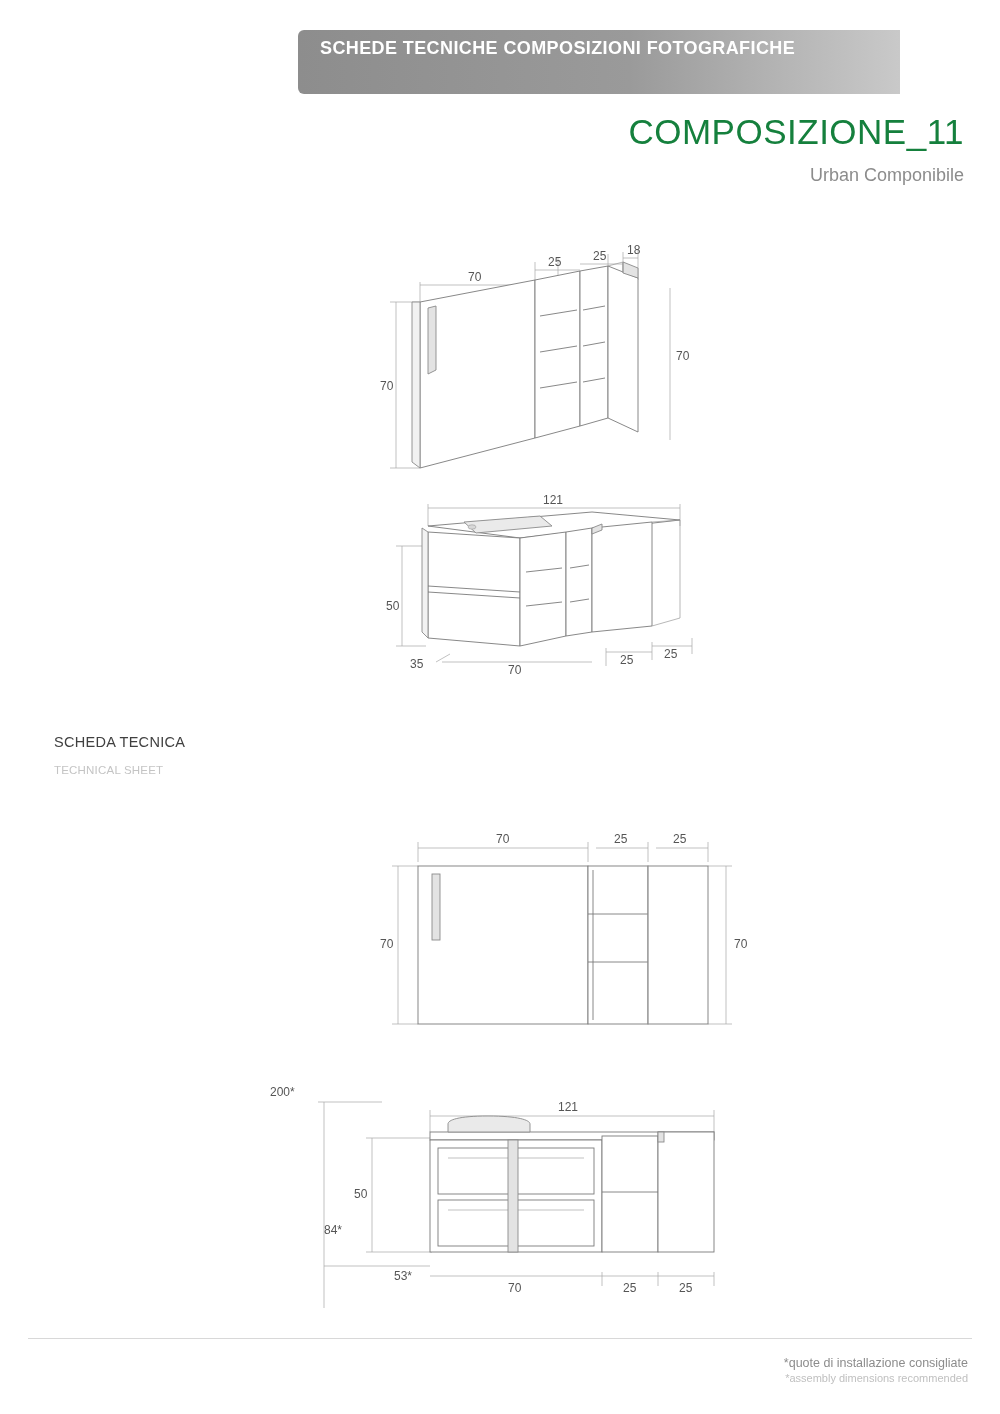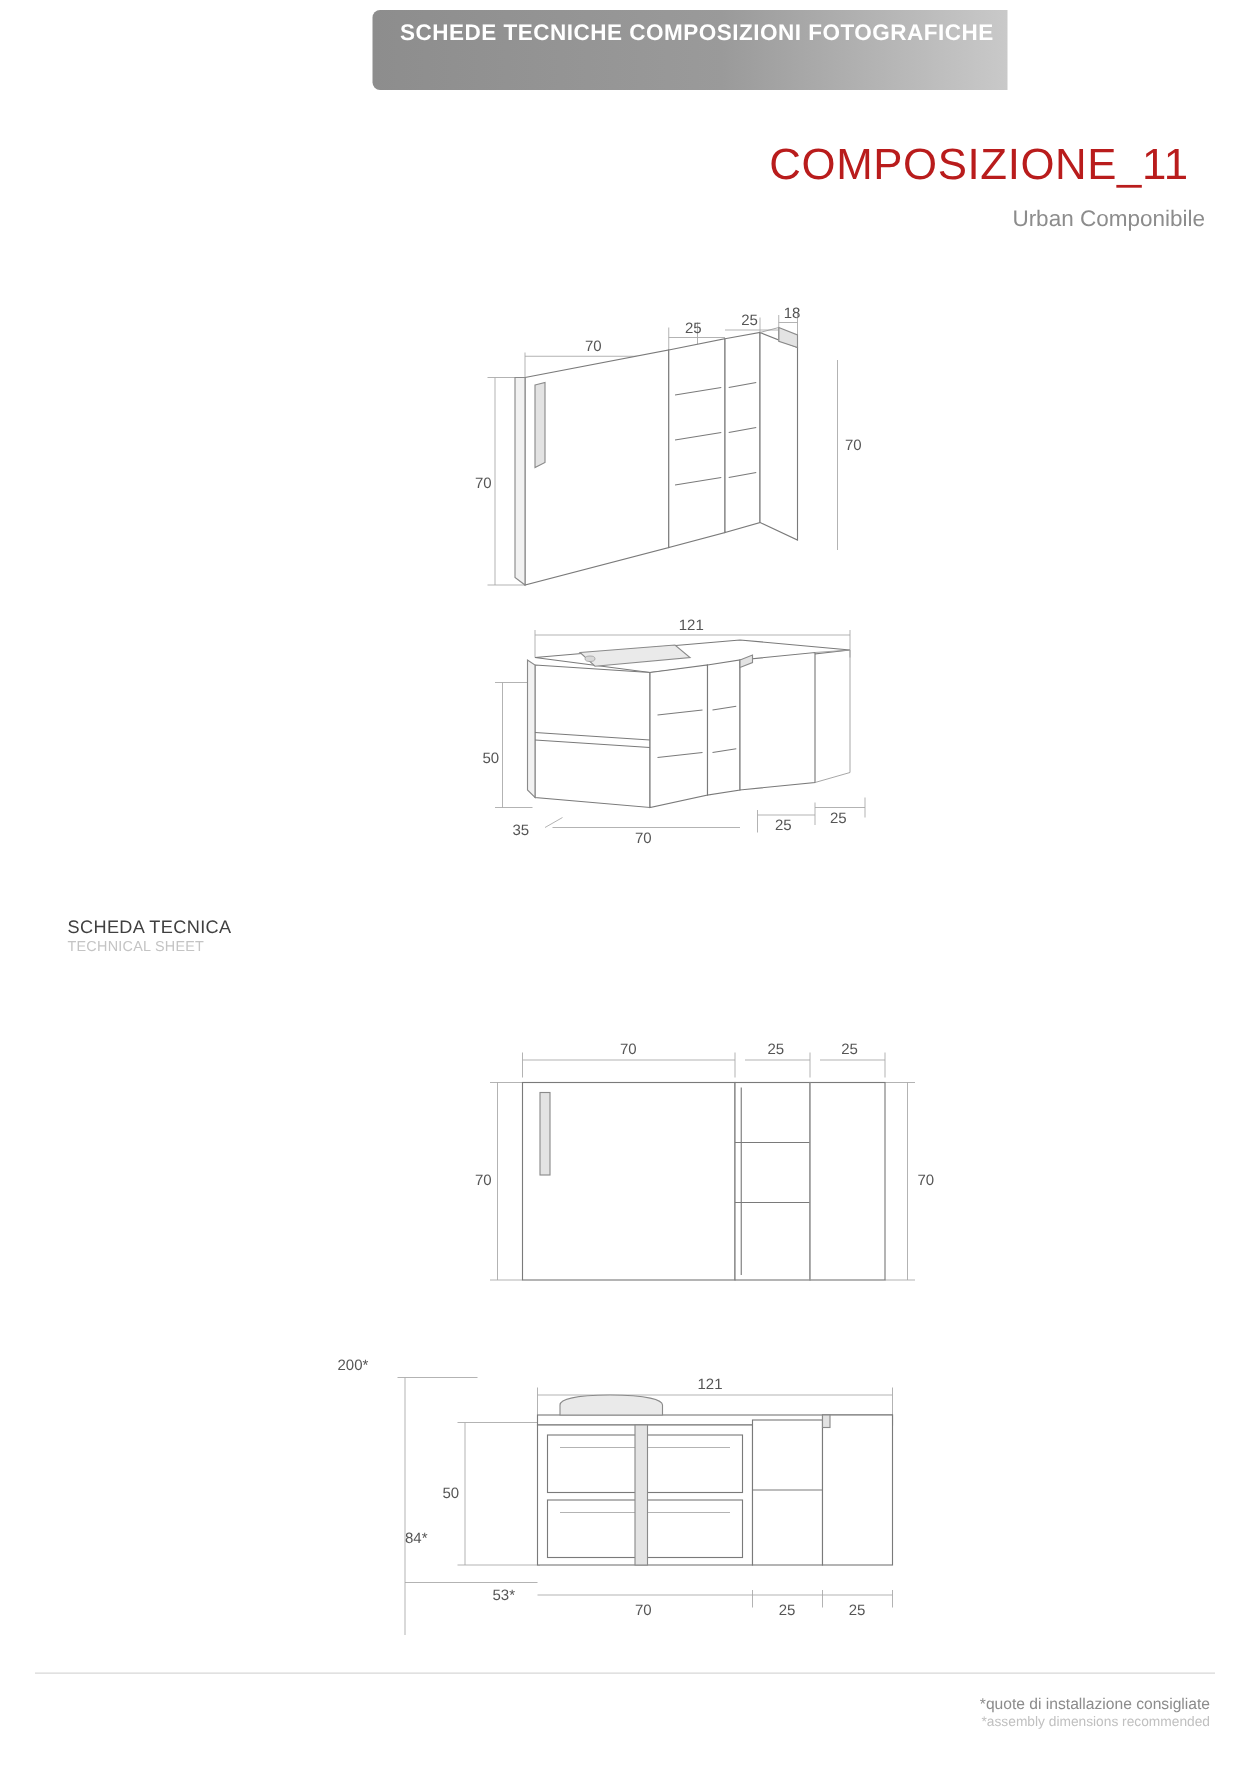--- a/index.html
+++ b/index.html
@@ -5,48 +5,48 @@
   html,body{margin:0;padding:0;}
   body{
     width:1000px;height:1414px;position:relative;
     background:#ffffff;
     font-family:"Liberation Sans", sans-serif;
     color:#4d4d4d;
     overflow:hidden;
   }
   
   .banner{
-    position:absolute;left:298px;top:8px;width:508px;height:64px;
+    position:absolute;left:298px;top:30px;width:602px;height:64px;
     background:linear-gradient(to right,#8d8d8d 0%,#9a9a9a 55%,#c9c9c9 100%);
     border-top-left-radius:6px;border-bottom-left-radius:6px;
   }
   .banner-t1{
     position:absolute;left:22px;top:8px;
     font-size:18px;font-weight:bold;letter-spacing:.4px;color:#ffffff;
     white-space:nowrap;
   }
   .banner-t2{
     position:absolute;left:22px;top:33px;
     font-size:14.5px;letter-spacing:.2px;color:#a9a9a9;
     white-space:nowrap;
   }
   
   .title{
-    position:absolute;right:49px;top:112px;
-    font-size:35px;font-weight:300;color:#b91c1c;letter-spacing:.5px;
+    position:absolute;right:36px;top:112px;
+    font-size:35px;font-weight:300;color:#15803d;letter-spacing:.5px;
     white-space:nowrap;
   }
   .subtitle{
     position:absolute;right:36px;top:165px;
     font-size:18px;font-weight:300;color:#8c8c8c;
     white-space:nowrap;
   }
   .sec-label{position:absolute;left:54px;top:734px;}
   .sec-label .l1{font-size:14.5px;color:#404040;letter-spacing:.3px;white-space:nowrap;}
-  .sec-label .l2{font-size:11.5px;color:#c4c4c4;letter-spacing:.2px;white-space:nowrap;margin-top:2px;}
+  .sec-label .l2{font-size:11.5px;color:#c4c4c4;letter-spacing:.2px;white-space:nowrap;margin-top:14px;}
   .footnote{position:absolute;right:32px;top:1356px;text-align:right;}
   .footnote .f1{font-size:12.5px;color:#8c8c8c;white-space:nowrap;}
   .footnote .f2{font-size:11px;color:#c0c0c0;white-space:nowrap;margin-top:2px;}
   .footrule{position:absolute;left:28px;top:1338px;width:944px;height:1px;background:#d8d8d8;}
 
   
   svg{position:absolute;overflow:visible;}
   .dim{font-family:"Liberation Sans",sans-serif;font-size:12px;fill:#555;}
   .ln{stroke:#7a7a7a;stroke-width:.9;fill:none;}
   .ln-l{stroke:#a8a8a8;stroke-width:.7;fill:none;}

